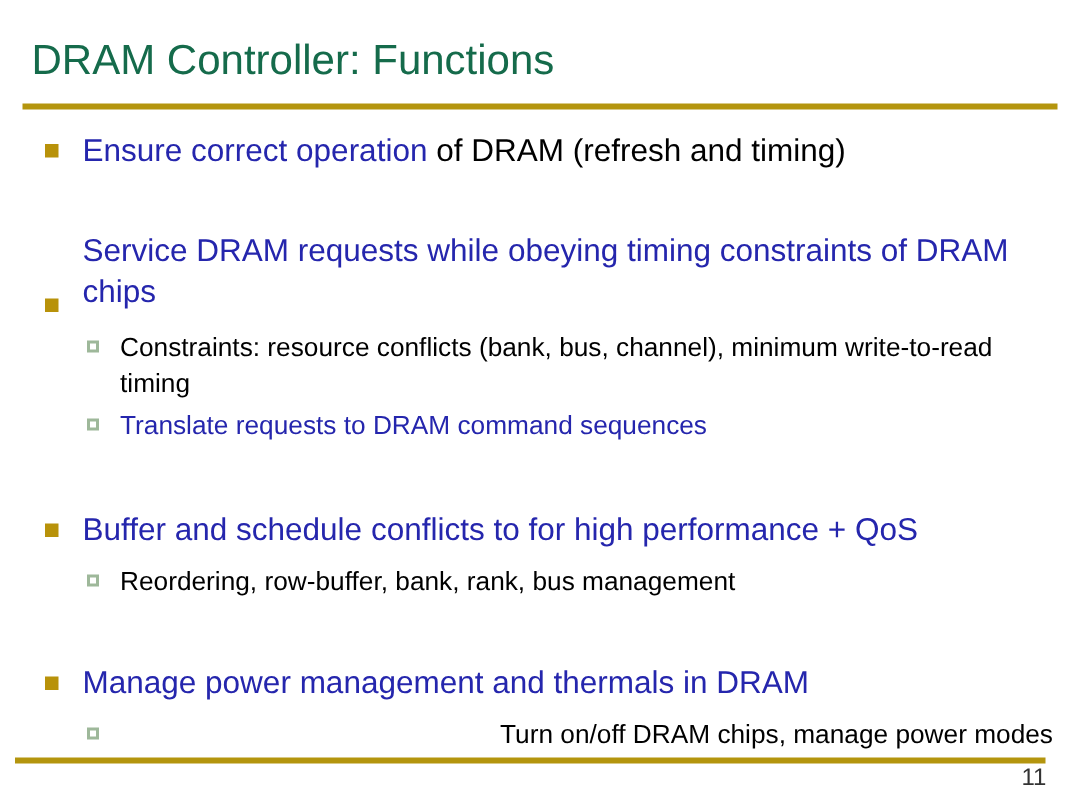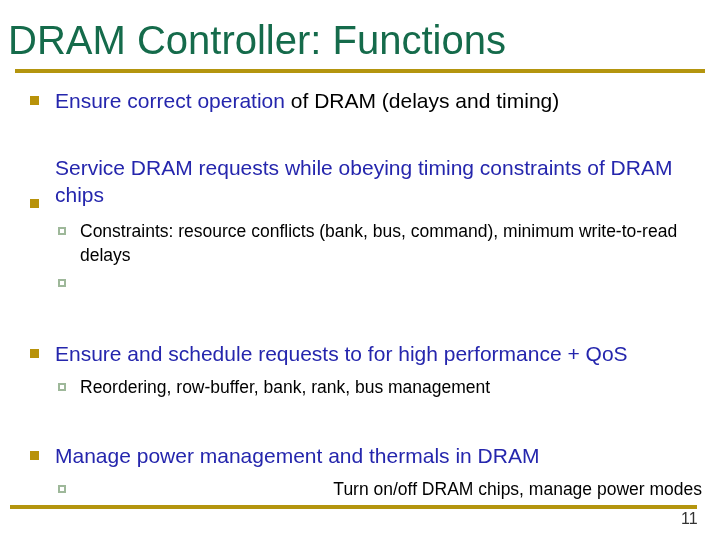--- a/index.html
+++ b/index.html
@@ -4,22 +4,22 @@
 <style>
   html, body { margin: 0; padding: 0; }
   body {
     width: 720px; height: 540px;
     background: #ffffff;
     font-family: "Liberation Sans", sans-serif;
     position: relative;
     overflow: hidden;
   }
   .title {
-    position: absolute; top: 22px; left: 8px; margin: 0;
-    font-size: 40px; font-weight: 400; line-height: 36px;
+    position: absolute; top: 22px; left: 21px; margin: 0;
+    font-size: 28px; font-weight: 400; line-height: 36px;
     color: var(--title-green, #156b4b);
   }
   .title-rule {
     position: absolute; top: 69px; left: 15px;
     width: 690px; height: 4px;
     background: var(--rule-gold, #b4950e);
   }
   .row { position: absolute; display: flex; align-items: flex-start; }
   .l1 { left: 30px; width: 672px; font-size: 21px;  line-height: 27px; color: var(--text-black, #000); }
   .l2 { left: 58px; width: 644px; font-size: 17.5px; line-height: 24px; color: var(--text-black, #000); }
@@ -57,38 +57,39 @@
 </head>
 <body>
 
 <div>
 
   <h1 class="title">DRAM Controller: Functions</h1>
   <div class="title-rule"></div>
 
   <div class="row l1 b1">
     <span class="sq1"></span>
-    <span><span class="blue">Ensure correct operation</span><span> of DRAM (delays and timing)</span></span>
+    <span><span class="blue">Ensure correct operation</span><span> of DRAM (refresh and timing)</span></span>
   </div>
 
   <div class="row l1 b2">
     <span class="sq1"></span>
     <span class="blue">Service DRAM requests while obeying timing constraints of DRAM chips</span>
   </div>
   <div class="row l2 s2a">
     <span class="sq2"></span>
-    <span>Constraints: resource conflicts (bank, bus, command), minimum write-to-read delays</span>
+    <span>Constraints: resource conflicts (bank, bus, channel), minimum write-to-read timing</span>
   </div>
   <div class="row l2 s2b">
     <span class="sq2"></span>
+    <span class="blue">Translate requests to DRAM command sequences</span>
   </div>
 
   <div class="row l1 b3">
     <span class="sq1"></span>
-    <span class="blue">Ensure and schedule requests to for high performance + QoS</span>
+    <span class="blue">Buffer and schedule conflicts to for high performance + QoS</span>
   </div>
   <div class="row l2 s3a">
     <span class="sq2"></span>
     <span>Reordering, row-buffer, bank, rank, bus management</span>
   </div>
 
   <div class="row l1 b4">
     <span class="sq1"></span>
     <span class="blue">Manage power management and thermals in DRAM</span>
   </div>

